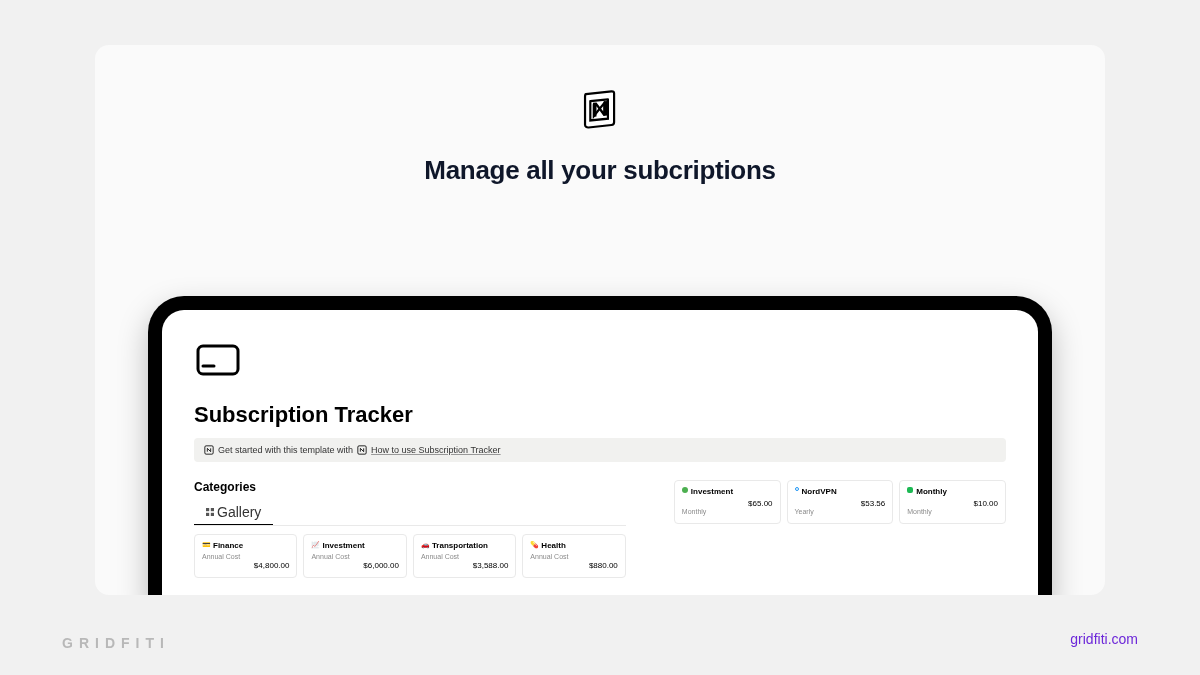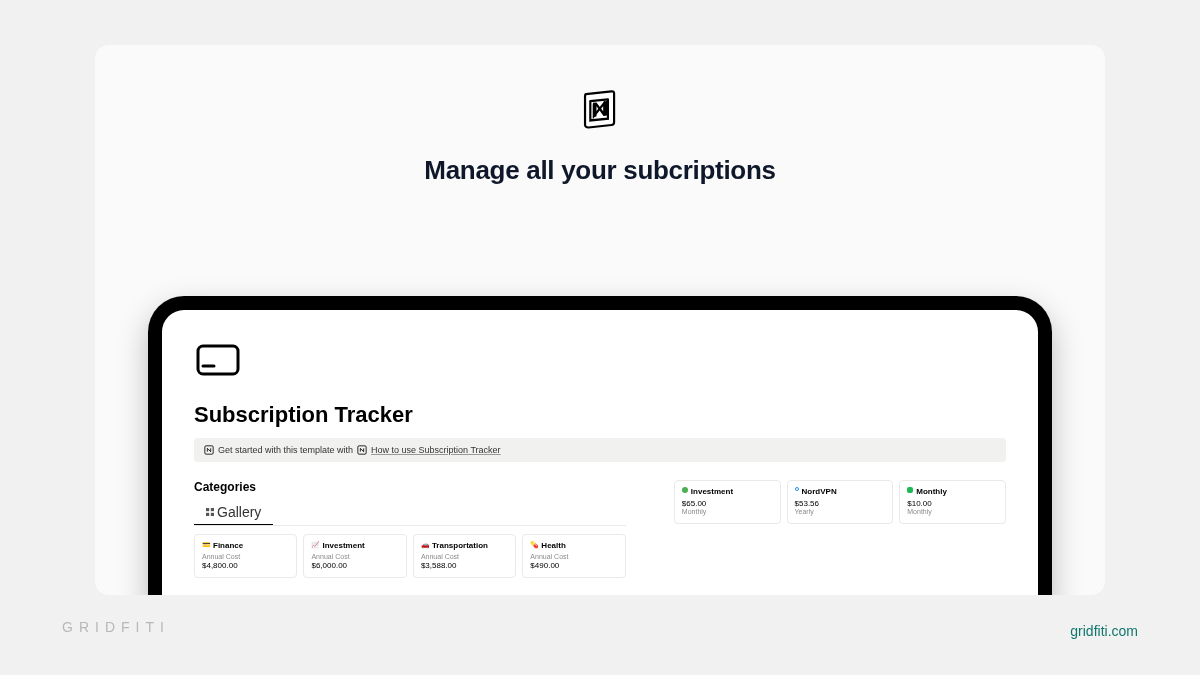--- a/index.html
+++ b/index.html
@@ -193,54 +193,55 @@
     .mini-card .label {
       font-size: 7px;
       color: #8b8b8b;
       margin-bottom: 1px;
     }
     
     .mini-card .value {
       font-size: 8px;
       font-weight: 500;
       color: #000;
+      text-align: right;
     }
     
     .dot {
       width: 6px;
       height: 6px;
       border-radius: 50%;
       display: inline-block;
     }
     
     .dot.green { background: #4caf50; }
     .dot.blue-ring { 
       border: 1.5px solid #2196f3; 
       background: transparent;
       width: 4px;
       height: 4px;
     }
     .dot.spotify { background: #1db954; border-radius: 2px; }
     
     .footer-left {
       position: absolute;
-      bottom: 40px;
+      bottom: 24px;
       left: 62px;
       font-size: 14px;
       letter-spacing: 6px;
       color: #b8b8b8;
-      font-weight: 400;
+      font-weight: 700;
     }
     
     .footer-right {
       position: absolute;
-      bottom: 36px;
+      bottom: 28px;
       right: 62px;
       font-size: 14px;
-      color: #0f766e;
+      color: #6d28d9;
       font-weight: 400;
     }
   </style>
 </head>
 <body>
 
 <div class="card">
 
   <div class="card-header">
     <svg class="notion-logo" viewBox="0 0 50 50" fill="none">
@@ -320,21 +321,21 @@
                   </div>
                 <div class="label">Annual Cost</div>
                 <div class="value">$3,588.00</div>
               </div>
               <div class="mini-card">
                 <div class="title">
                     <span class="emoji">💊</span>
                     <span>Health</span>
                   </div>
                 <div class="label">Annual Cost</div>
-                <div class="value">$490.00</div>
+                <div class="value">$880.00</div>
               </div>
             </div>
           </div>
 
           <div class="column-right">
             <div class="cards-row">
               <div class="mini-card">
                 <div class="title">
                     <span class="dot green"></span>
                     <span>Investment</span>

